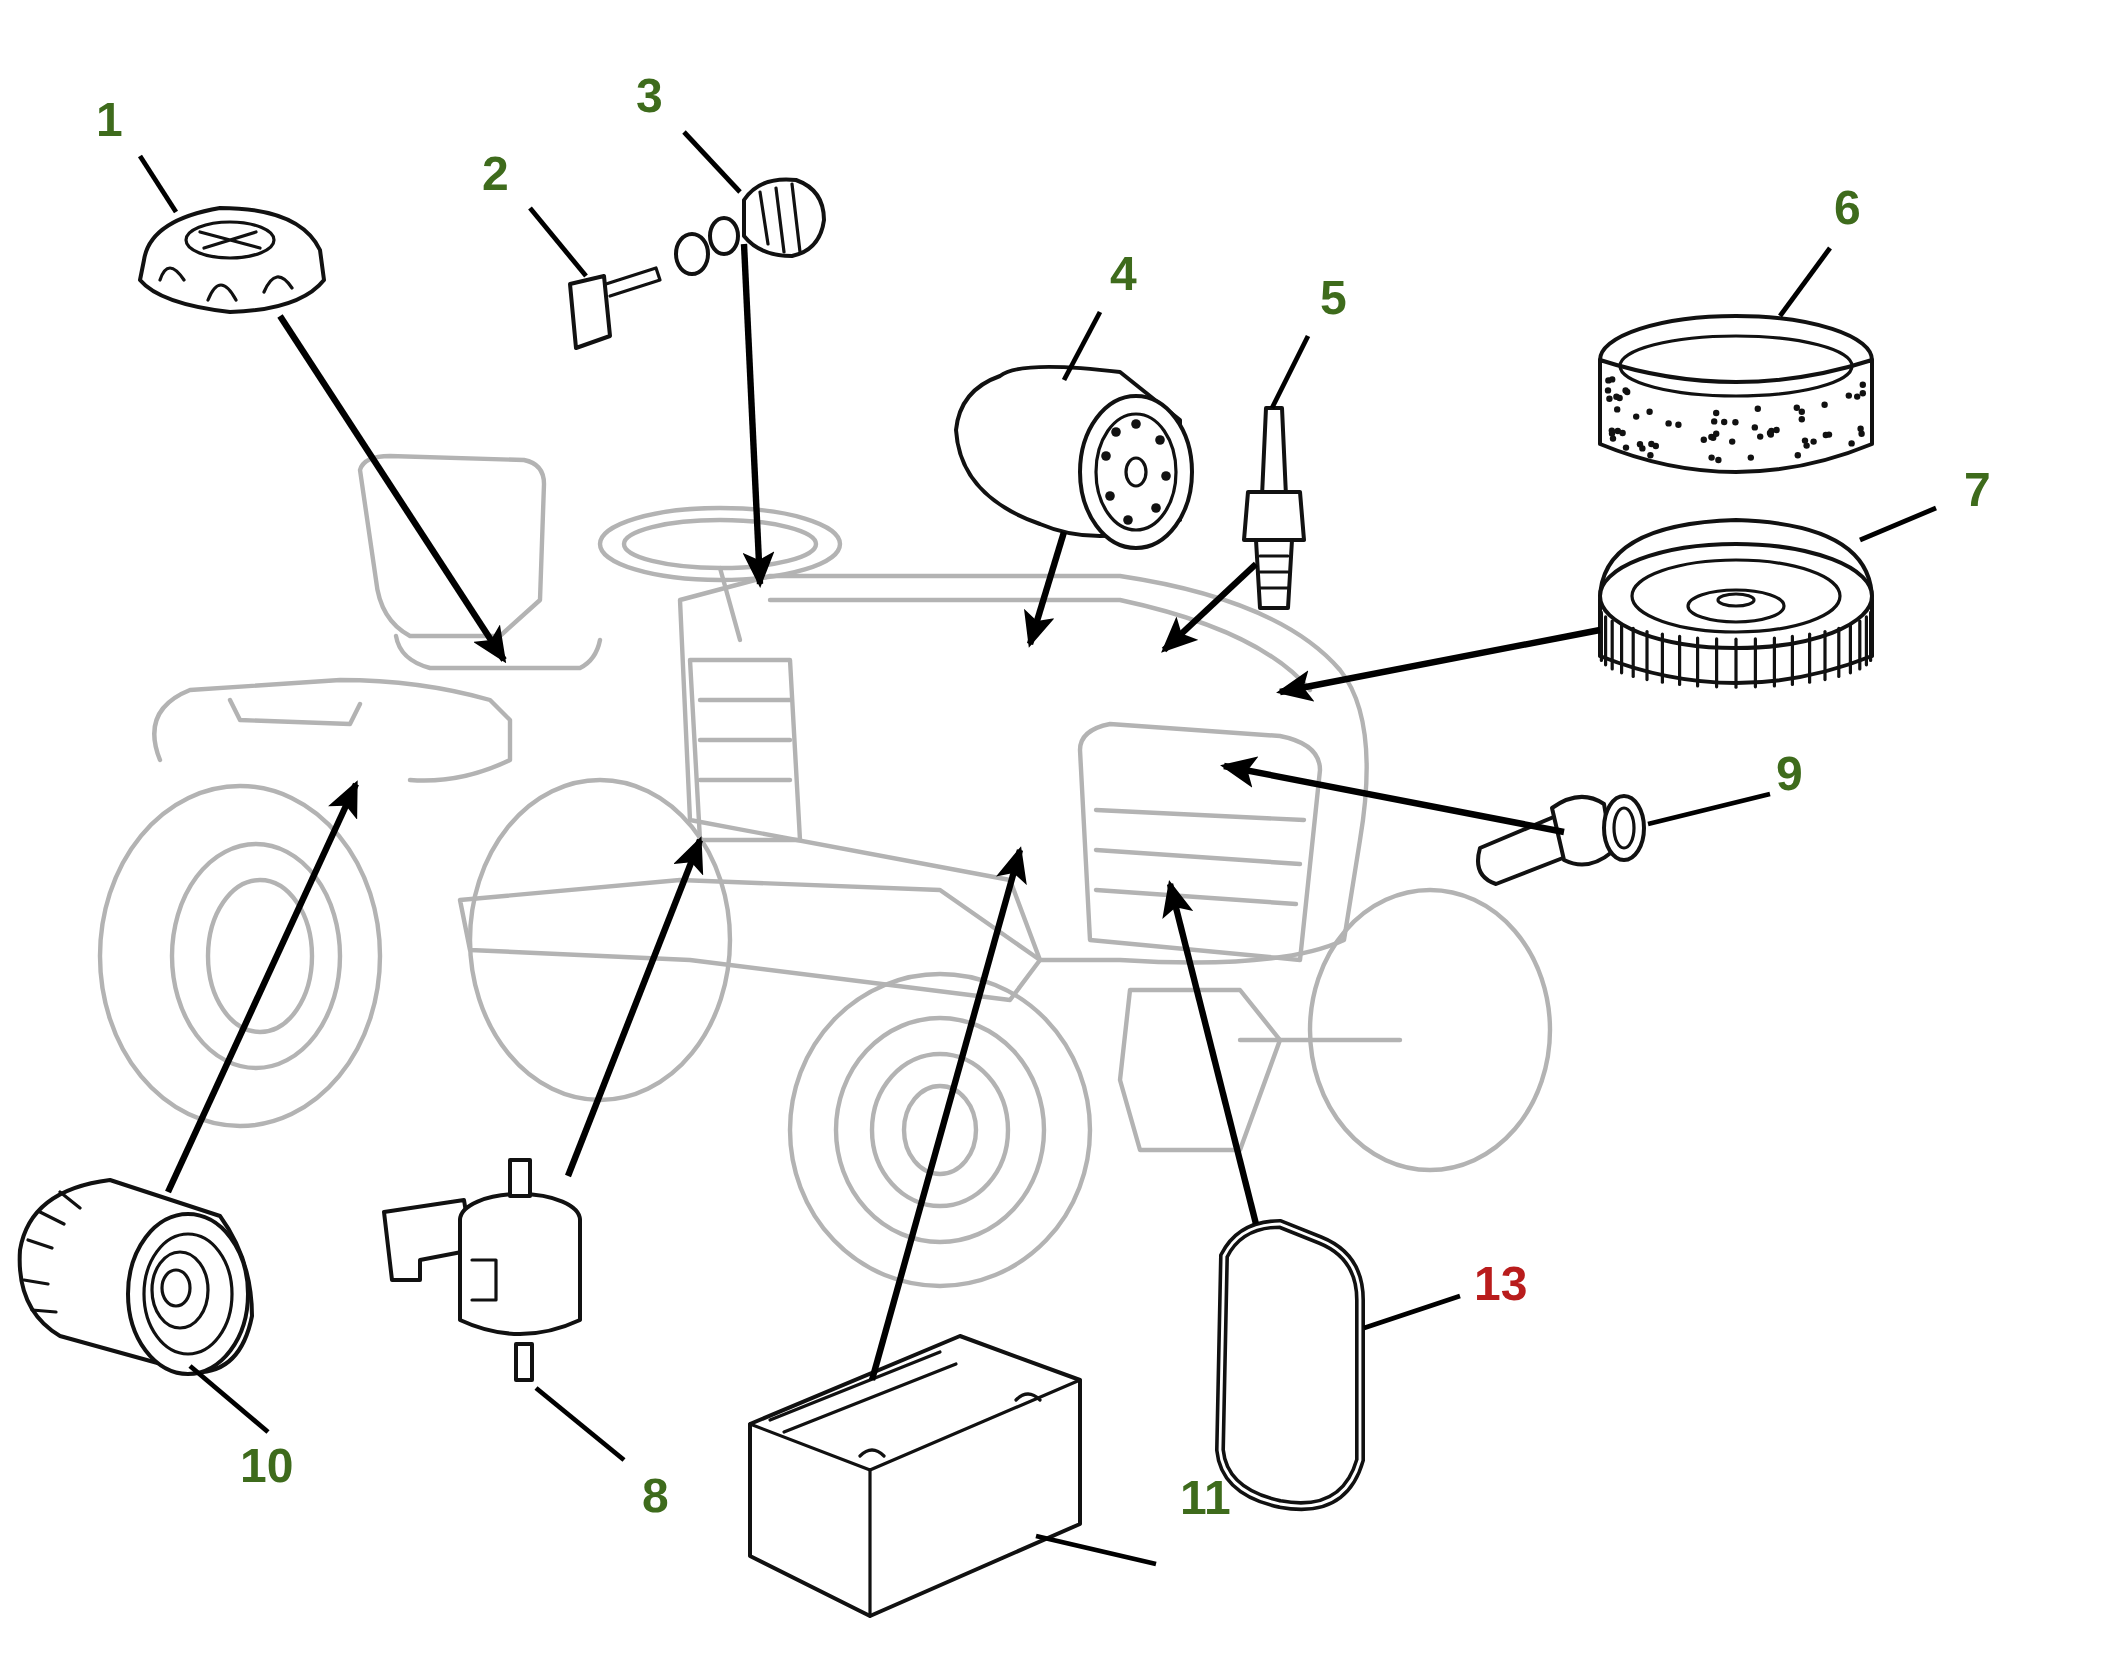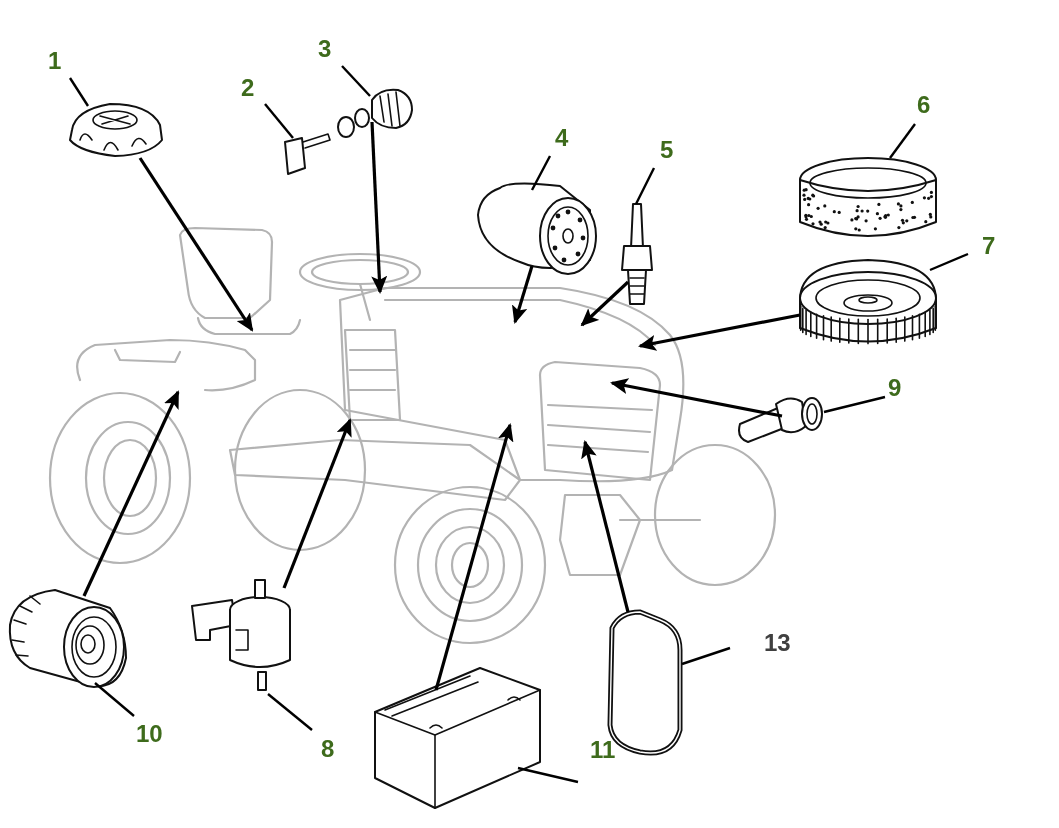--- a/index.html
+++ b/index.html
@@ -282,15 +282,15 @@
 
 <div class="callout-num" style="left: 48px; top: 49px; color: rgb(62, 107, 28);">1</div>
 <div class="callout-num" style="left: 241px; top: 76px; color: rgb(62, 107, 28);">2</div>
 <div class="callout-num" style="left: 318px; top: 37px; color: rgb(62, 107, 28);">3</div>
 <div class="callout-num" style="left: 555px; top: 126px; color: rgb(62, 107, 28);">4</div>
 <div class="callout-num" style="left: 660px; top: 138px; color: rgb(62, 107, 28);">5</div>
 <div class="callout-num" style="left: 917px; top: 93px; color: rgb(62, 107, 28);">6</div>
 <div class="callout-num" style="left: 982px; top: 234px; color: rgb(62, 107, 28);">7</div>
 <div class="callout-num" style="left: 321px; top: 737px; color: rgb(62, 107, 28);">8</div>
 <div class="callout-num" style="left: 888px; top: 376px; color: rgb(62, 107, 28);">9</div>
-<div class="callout-num" style="left: 136px; top: 722px; color: rgb(62, 107, 28);">10</div>
+<div class="callout-num" style="left: 120px; top: 722px; color: rgb(62, 107, 28);">10</div>
 <div class="callout-num" style="left: 590px; top: 738px; color: rgb(62, 107, 28);">11</div>
-<div class="callout-num" style="left: 764px; top: 631px; color: #404040;">13</div>
+<div class="callout-num" style="left: 737px; top: 631px; color: #b91c1c;">13</div>
 
 </body></html>

